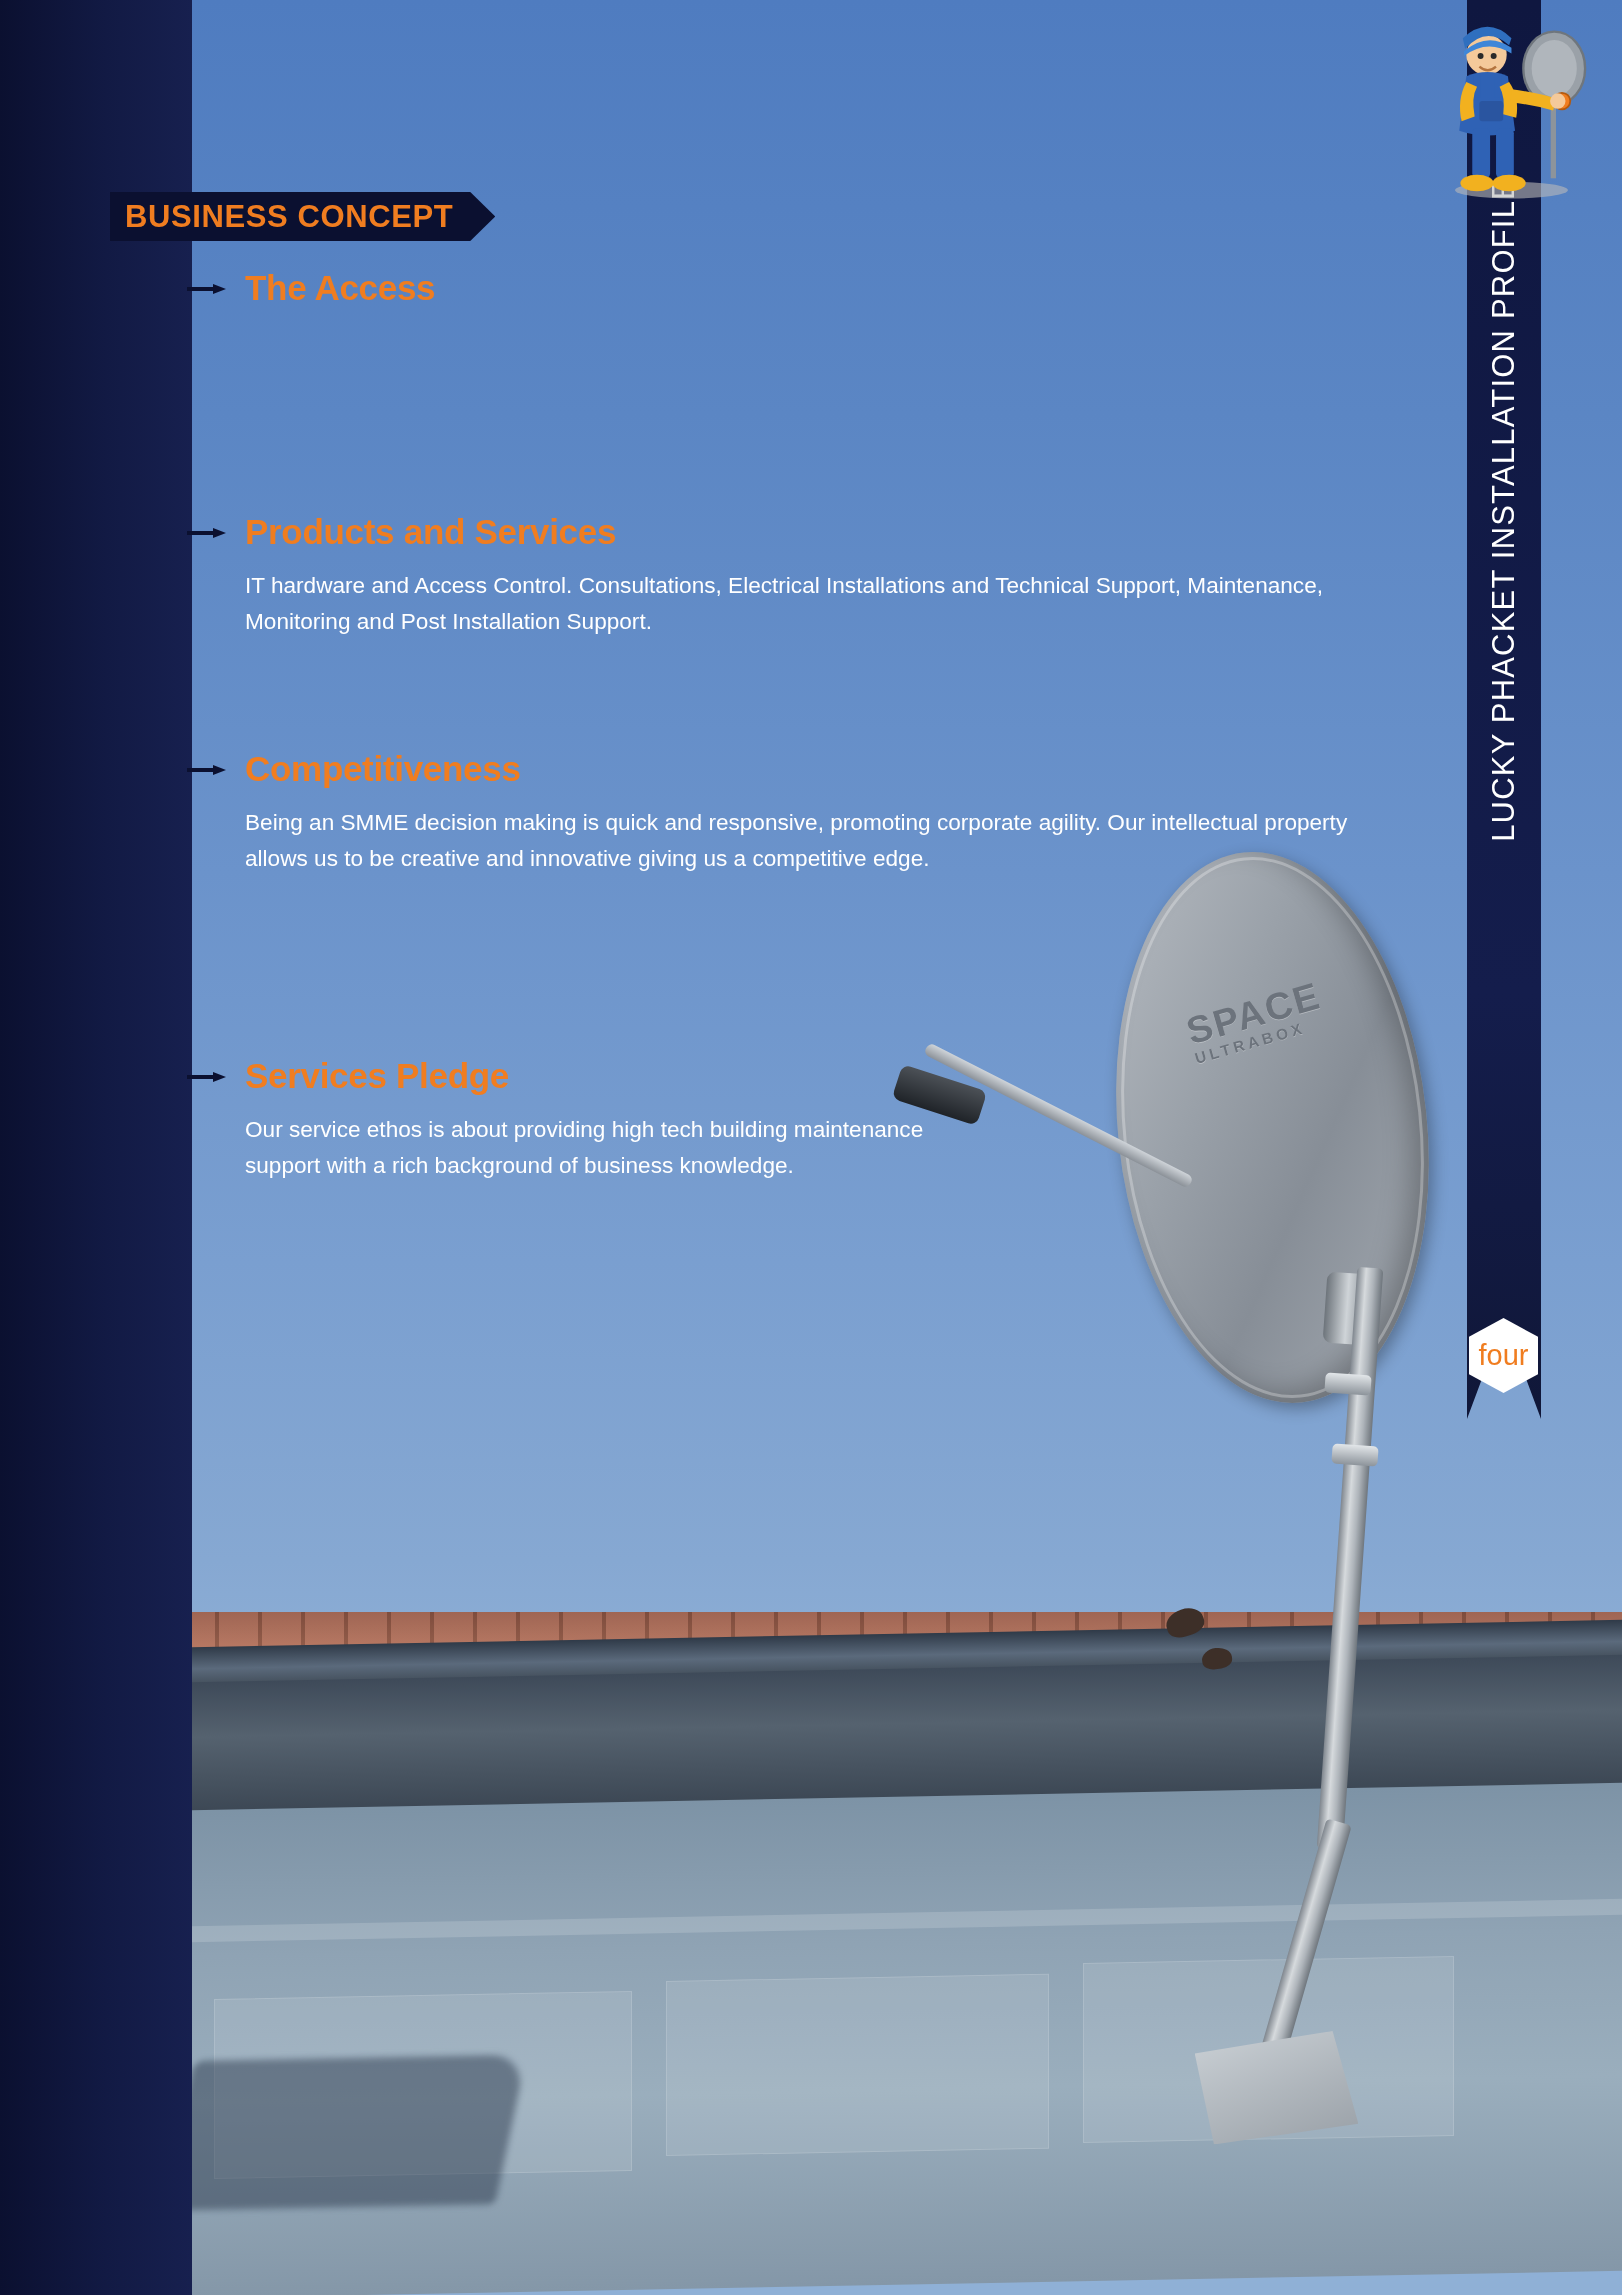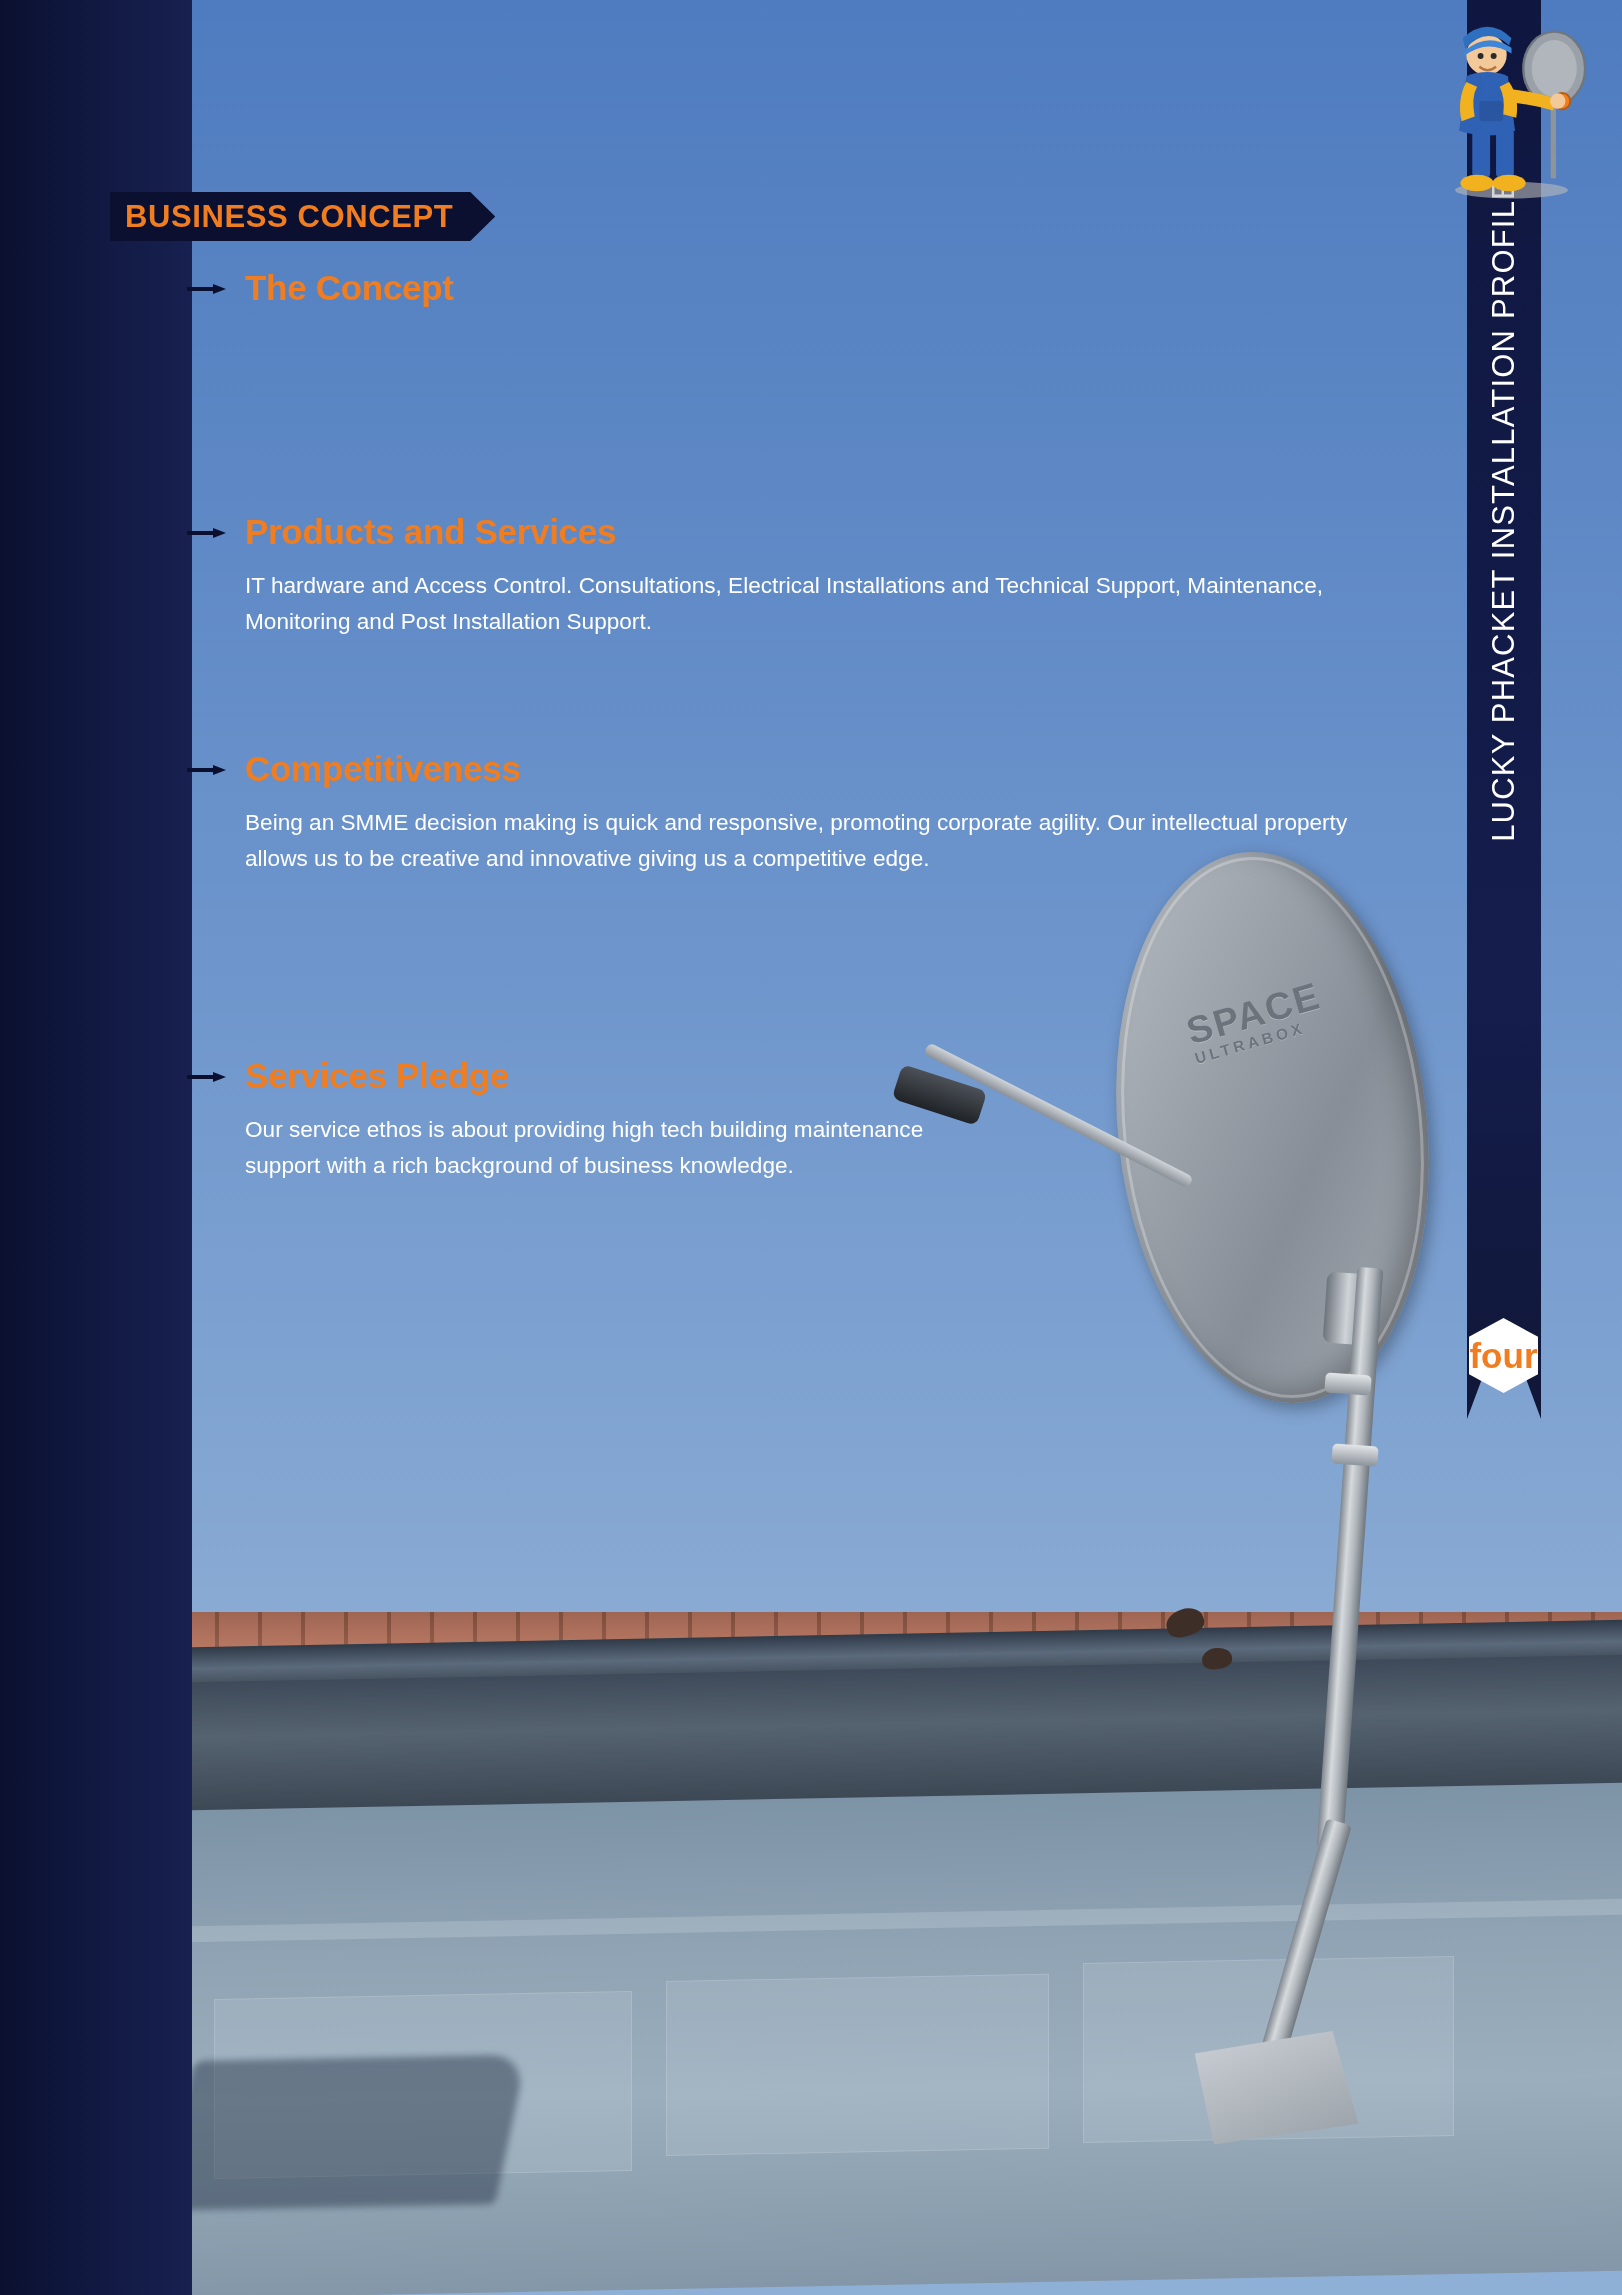--- a/index.html
+++ b/index.html
@@ -264,22 +264,22 @@
     width: 69px;
     height: 75px;
     background: #ffffff;
     clip-path: polygon(50% 0%, 100% 25%, 100% 75%, 50% 100%, 0% 75%, 0% 25%);
     display: flex;
     align-items: center;
     justify-content: center;
   }
   .page-badge span {
     color: #f07d20;
-    font-size: 35px;
-    font-weight: 700;
+    font-size: 29px;
+    font-weight: 400;
   }
 
   
   .logo {
     position: absolute;
     left: 1422px;
     top: 12px;
     width: 173px;
     height: 196px;
   }
@@ -441,21 +441,21 @@
     <span>BUSINESS CONCEPT</span>
   </div>
 
   <div class="blocks">
 
     <div class="block b1">
       <div class="bullet">
         <div class="line"></div>
           <div class="tip"></div>
       </div>
-      <h2>The Concept</h2>
+      <h2>The Access</h2>
     </div>
 
     <div class="block b2">
       <div class="bullet">
         <div class="line"></div>
           <div class="tip"></div>
       </div>
       <h2>Products and Services</h2>
       <p>IT hardware and Access Control. Consultations, Electrical Installations and Technical Support, Maintenance, Monitoring and Post Installation Support.</p>
     </div>

